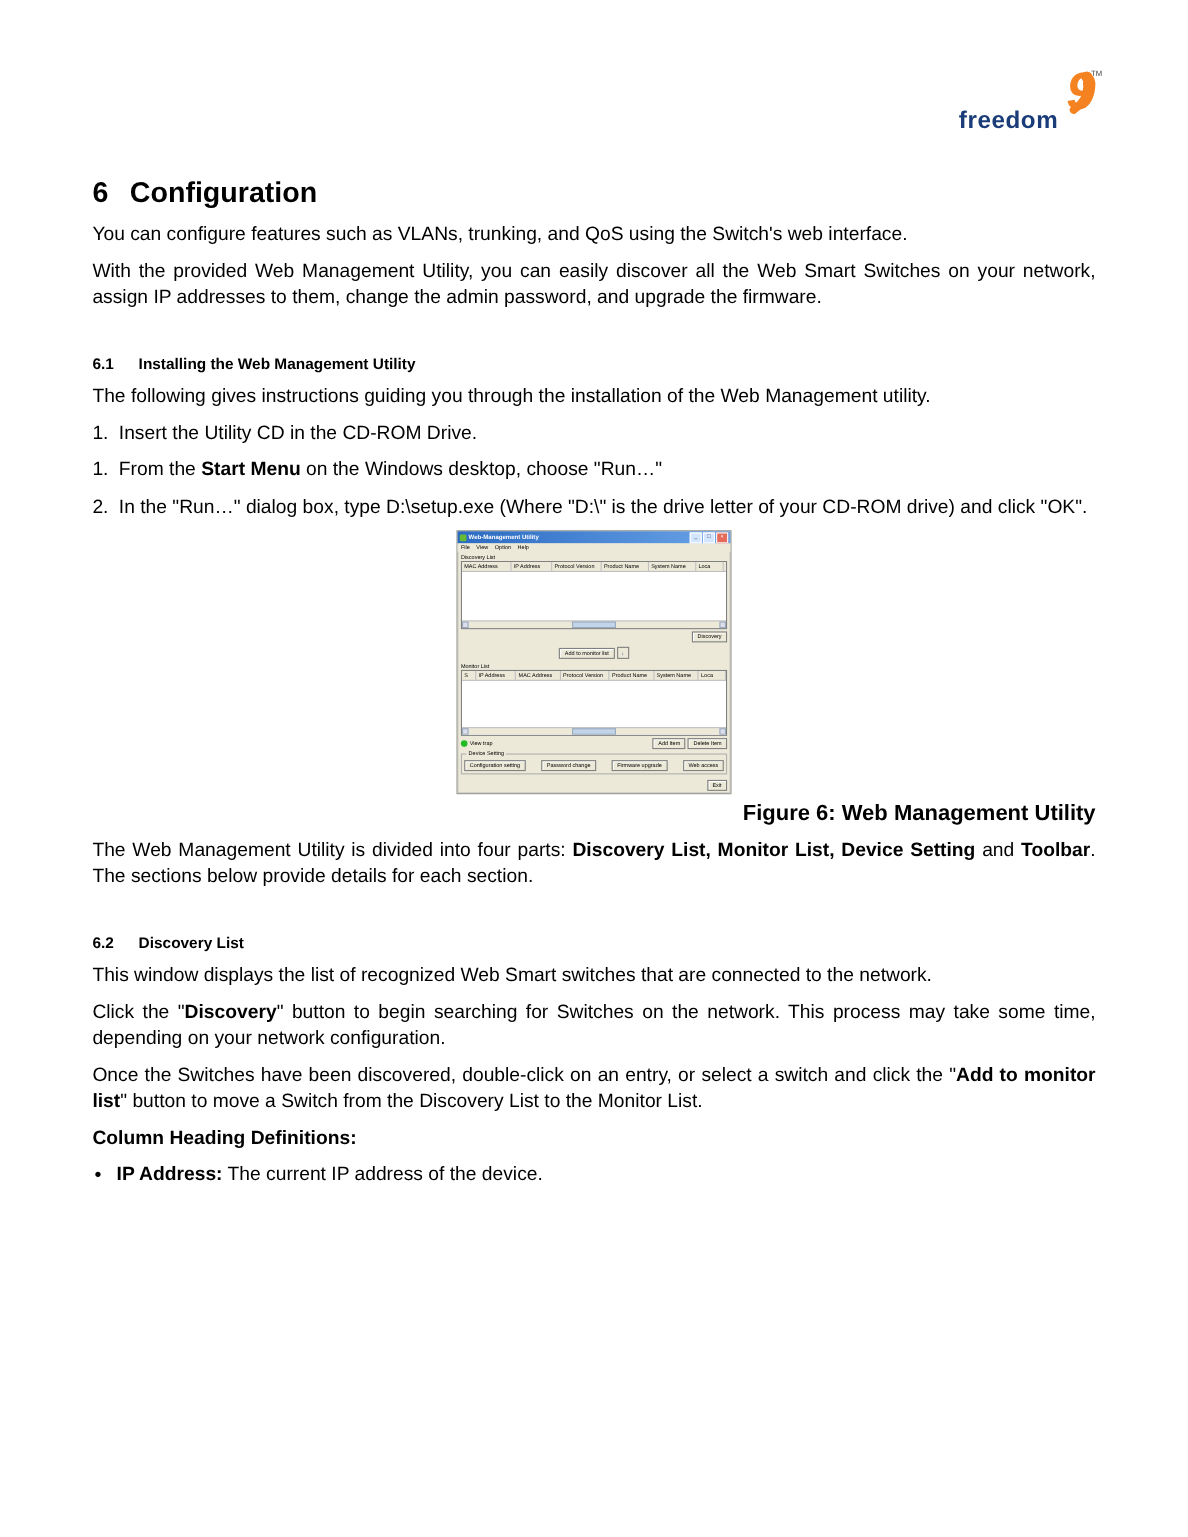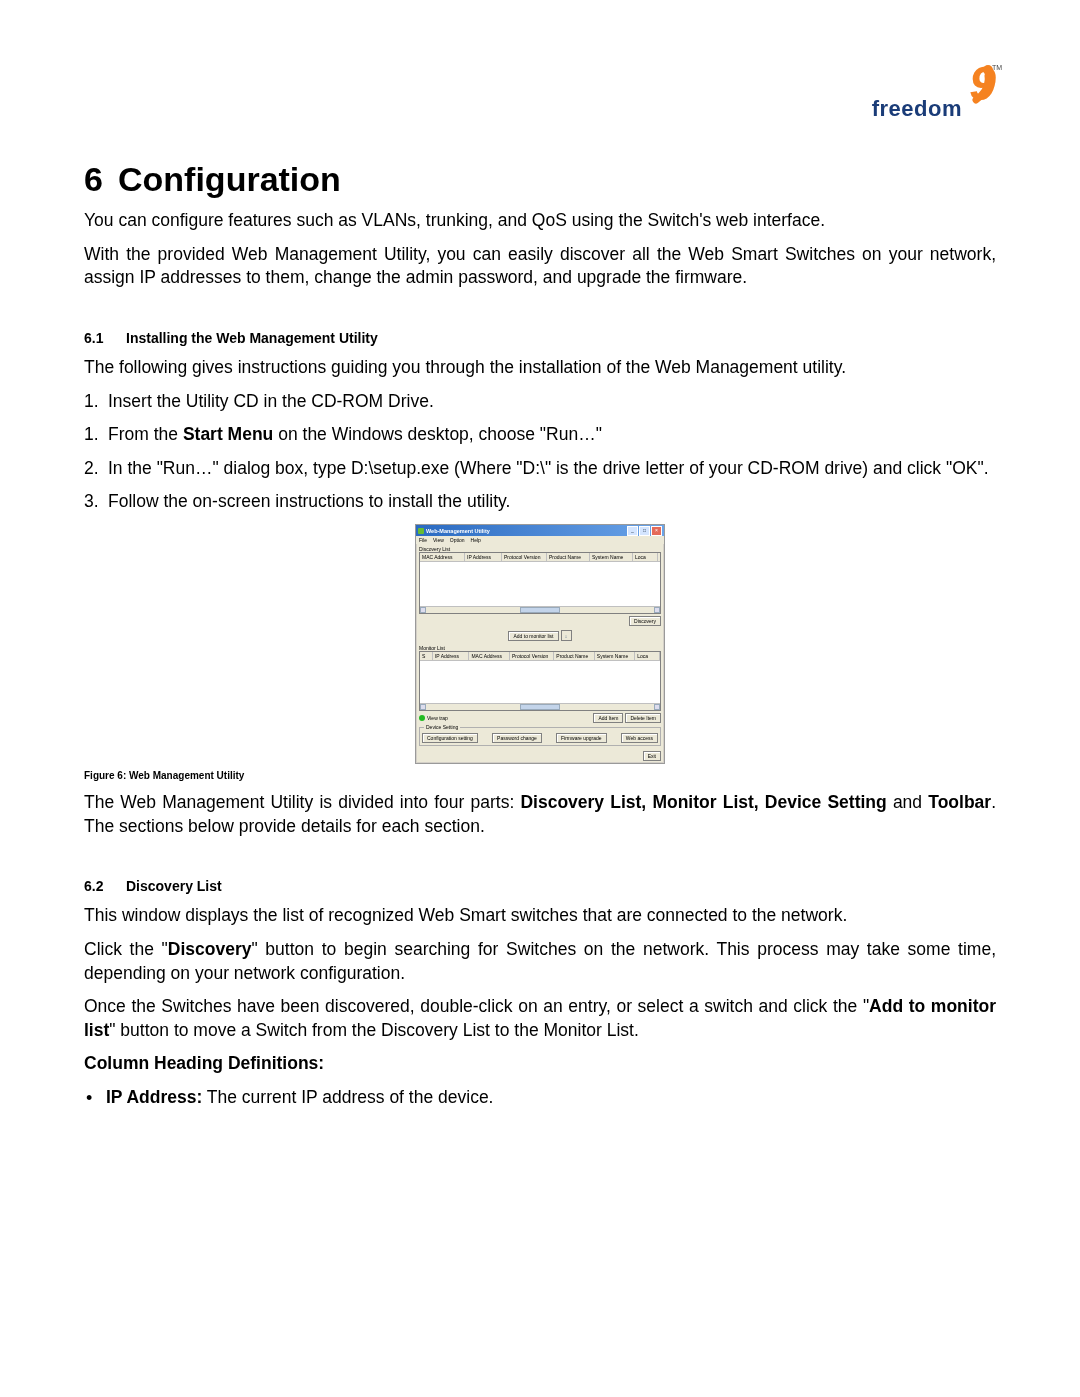--- a/index.html
+++ b/index.html
@@ -50,21 +50,21 @@
   }
   .logo .tm {
     position: absolute;
     right: -6px;
     top: 4px;
     font-size: 7px;
     color: #444;
   }
 
   h1.main {
-    font-size: 34px;
+    font-size: 26px;
     font-weight: bold;
     margin: 100px 0 8px 0;
   }
   h1.main .num { display:inline-block; width: 34px; }
   h2.sub {
     font-size: 14px;
     font-weight: bold;
     margin: 40px 0 8px 0;
   }
   h2.sub .num { display:inline-block; width: 42px; }
@@ -105,23 +105,23 @@
     position: relative;
   }
   ul.bullets li::before {
     content: "•";
     font-size: 18px;
     position: absolute;
     left: -20px;
     top: 0;
   }
   .figure-caption {
-    text-align: left;
+    text-align: right;
     font-weight: bold;
-    font-size: 10px;
+    font-size: 20px;
     margin: 6px 0 10px 0;
   }
   b, strong { font-weight: bold; }
 
   
   .mini-window {
     width: 248px;
     margin: 8px auto 0 auto;
     background: #ece9d8;
     border: 1px solid #9a9a9a;
@@ -266,21 +266,20 @@
 <p class="justify">With the provided Web Management Utility, you can easily discover all the Web Smart Switches on your network, assign IP addresses to them, change the admin password, and upgrade the firmware.</p>
 
 <h2 class="sub">
   <span class="num">6.1</span><span>Installing the Web Management Utility</span>
 </h2>
 <p>The following gives instructions guiding you through the installation of the Web Management utility.</p>
 <ol class="steps" id="steps-61">
     <li><span class="n">1.</span>Insert the Utility CD in the CD-ROM Drive.</li>
     <li><span class="n">1.</span>From the <b>Start Menu</b> on the Windows desktop, choose "Run…"</li>
     <li><span class="n">2.</span>In the "Run…" dialog box, type D:\setup.exe (Where "D:\" is the drive letter of your CD-ROM drive) and click "OK".</li>
-    <li><span class="n">3.</span>Follow the on-screen instructions to install the utility.</li>
   </ol>
 
 <div class="mini-window">
   <div class="mw-title">
     <span class="t">
         <span class="ico"></span>
         <span>Web-Management Utility</span>
       </span>
     <span class="btns">
       <span class="wbtn">_</span>

